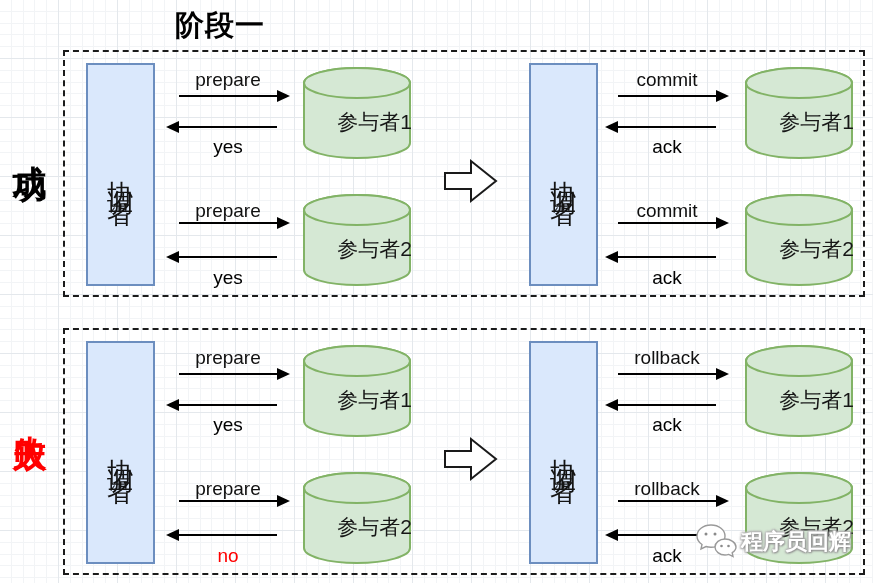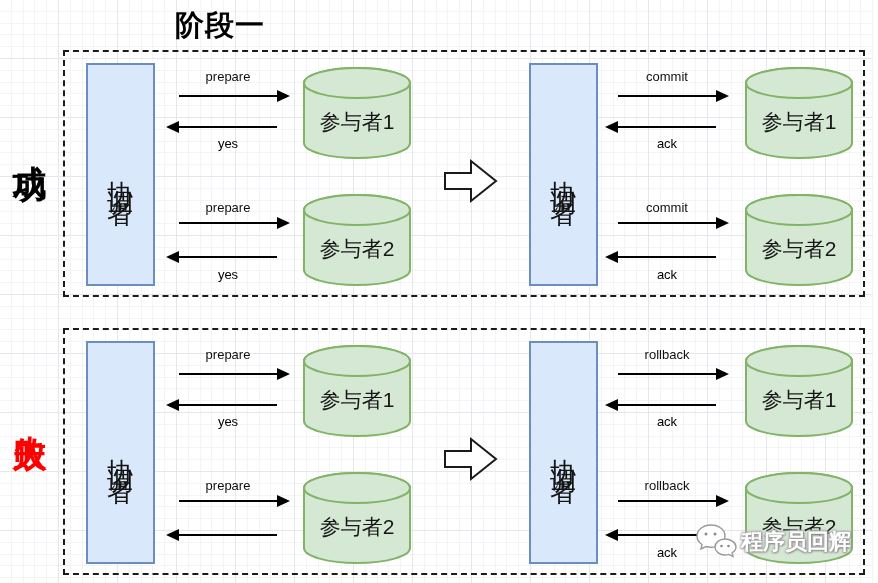--- a/index.html
+++ b/index.html
@@ -36,42 +36,42 @@
     background:#dae8fc;border:2px solid #6c8ebf;
     display:flex;align-items:center;justify-content:center;
   }
   .coord.px1{left:21px}.coord.px2{left:464px}
   .vtext{
     writing-mode:vertical-rl;text-orientation:upright;
     font-size:26px;color:#141414;letter-spacing:10px;line-height:1;
   }
   .msg-label{
     position:absolute;width:98px;text-align:center;
-    font-size:13px;color:#101010;white-space:nowrap;
+    font-size:19px;color:#101010;white-space:nowrap;
   }
   .arrow{position:absolute;width:98px;height:0;border-top:2px solid #000;}
   .arrow.fwd::after{
     content:"";position:absolute;right:-13px;top:-7px;
     border-top:6px solid transparent;border-bottom:6px solid transparent;
     border-left:13px solid #000;
   }
   .arrow.back::before{
     content:"";position:absolute;left:-13px;top:-7px;
     border-top:6px solid transparent;border-bottom:6px solid transparent;
     border-right:13px solid #000;
   }
   .x1{left:114px}.x2{left:553px}
   .ya-rq{top:17px}.ya-rqline{top:43px}.ya-rsline{top:74px}.ya-rs{top:84px}
   .yb-rq{top:148px}.yb-rqline{top:170px}.yb-rsline{top:204px}.yb-rs{top:215px}
   .cyl{position:absolute;width:110px;height:94px;}
   .cyl.cx1{left:237px}.cyl.cx2{left:679px}
   .cyl.cya{top:14px}.cyl.cyb{top:141px}
   .cyl svg{position:absolute;left:0;top:0;}
   .cyl-label{
-    position:absolute;left:0;right:0;top:42px;text-align:center;
+    position:absolute;left:0;right:0;top:42px;text-align:right;
     font-size:21px;color:#161616;
   }
   .flow-arrow{position:absolute;left:443px;width:56px;height:46px;}
   .fa1{top:158px}.fa2{top:436px}
   .watermark{
     position:absolute;left:694px;top:520px;width:176px;height:44px;
     display:flex;align-items:center;gap:3px;
   }
   .wm-text{
     font-size:22px;font-weight:bold;color:#ffffff;white-space:nowrap;
@@ -161,20 +161,21 @@
       <svg width="110" height="94" viewBox="0 0 110 94">
         <path d="M2 17 A53 15 0 0 1 108 17 V77 A53 15 0 0 1 2 77 Z" fill="#d5e8d4" stroke="#82b366" stroke-width="2"></path>
         <ellipse cx="55" cy="17" rx="53" ry="15" fill="#d5e8d4" stroke="#82b366" stroke-width="2"></ellipse>
       </svg>
       <div class="cyl-label">参与者1</div>
     </div>
 
     <div class="msg-label x1 yb-rq">prepare</div>
     <div class="arrow fwd x1 yb-rqline"></div>
     <div class="arrow back x1 yb-rsline"></div>
+    <div class="msg-label x1 yb-rs" style="color: rgb(255, 0, 0);">no</div>
     <div class="cyl cx1 cyb">
       <svg width="110" height="94" viewBox="0 0 110 94">
         <path d="M2 17 A53 15 0 0 1 108 17 V77 A53 15 0 0 1 2 77 Z" fill="#d5e8d4" stroke="#82b366" stroke-width="2"></path>
         <ellipse cx="55" cy="17" rx="53" ry="15" fill="#d5e8d4" stroke="#82b366" stroke-width="2"></ellipse>
       </svg>
       <div class="cyl-label">参与者2</div>
     </div>
 
     <div class="coord px2">
       <span class="vtext">协调者</span>

